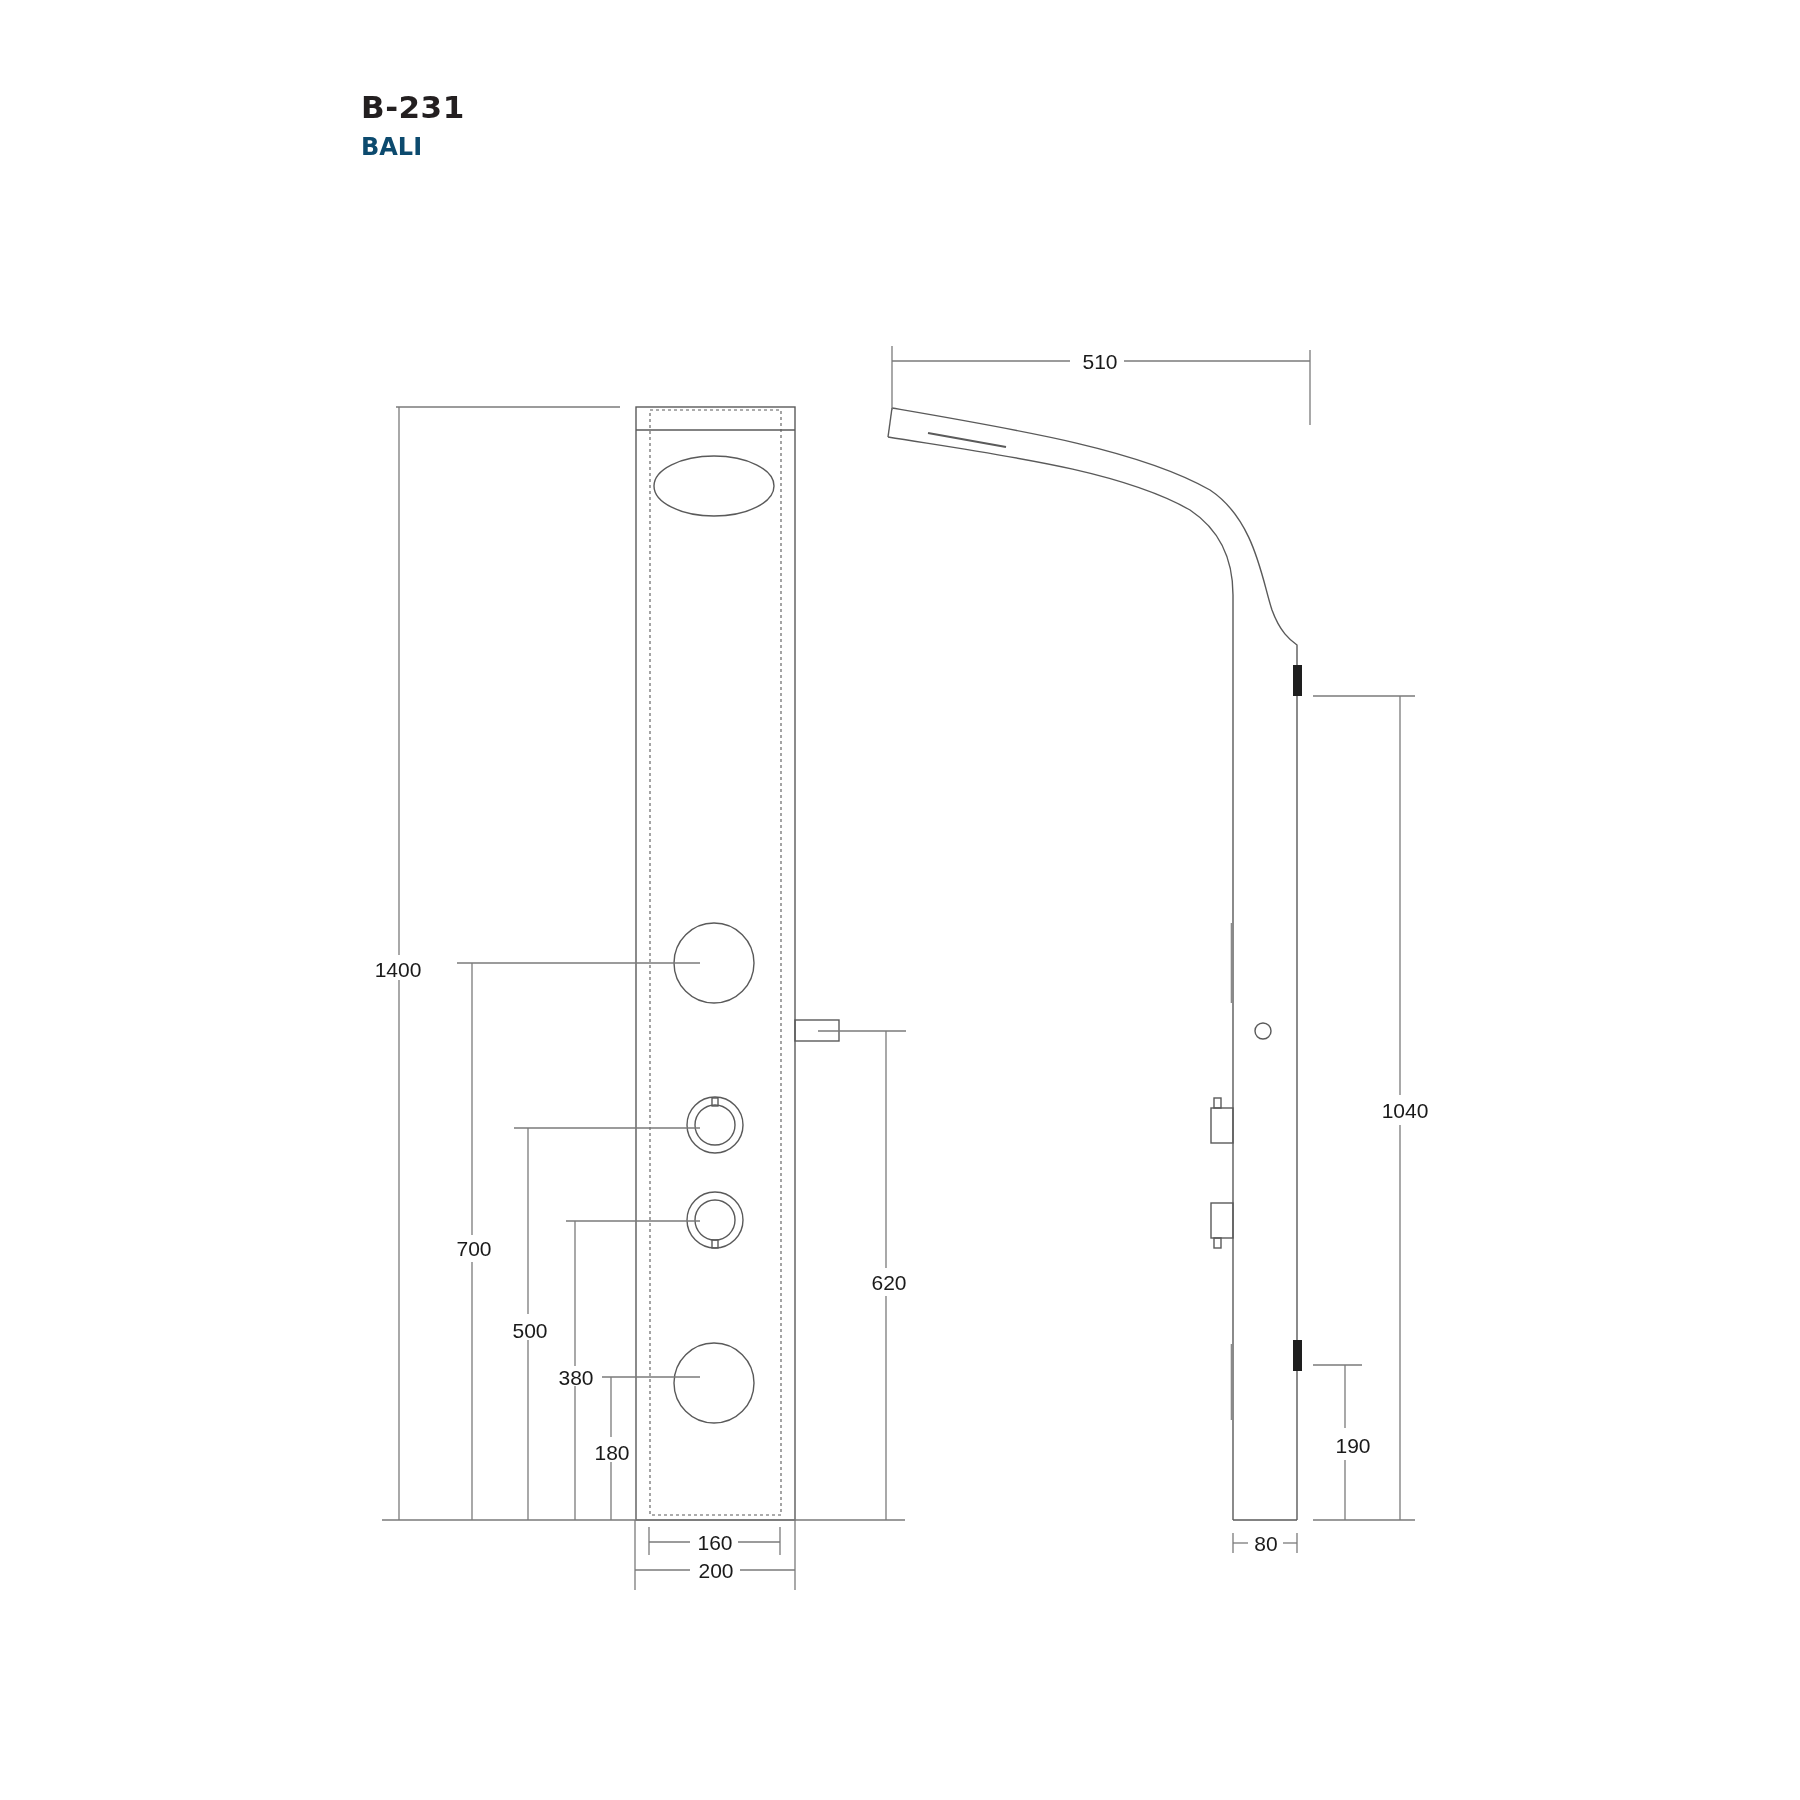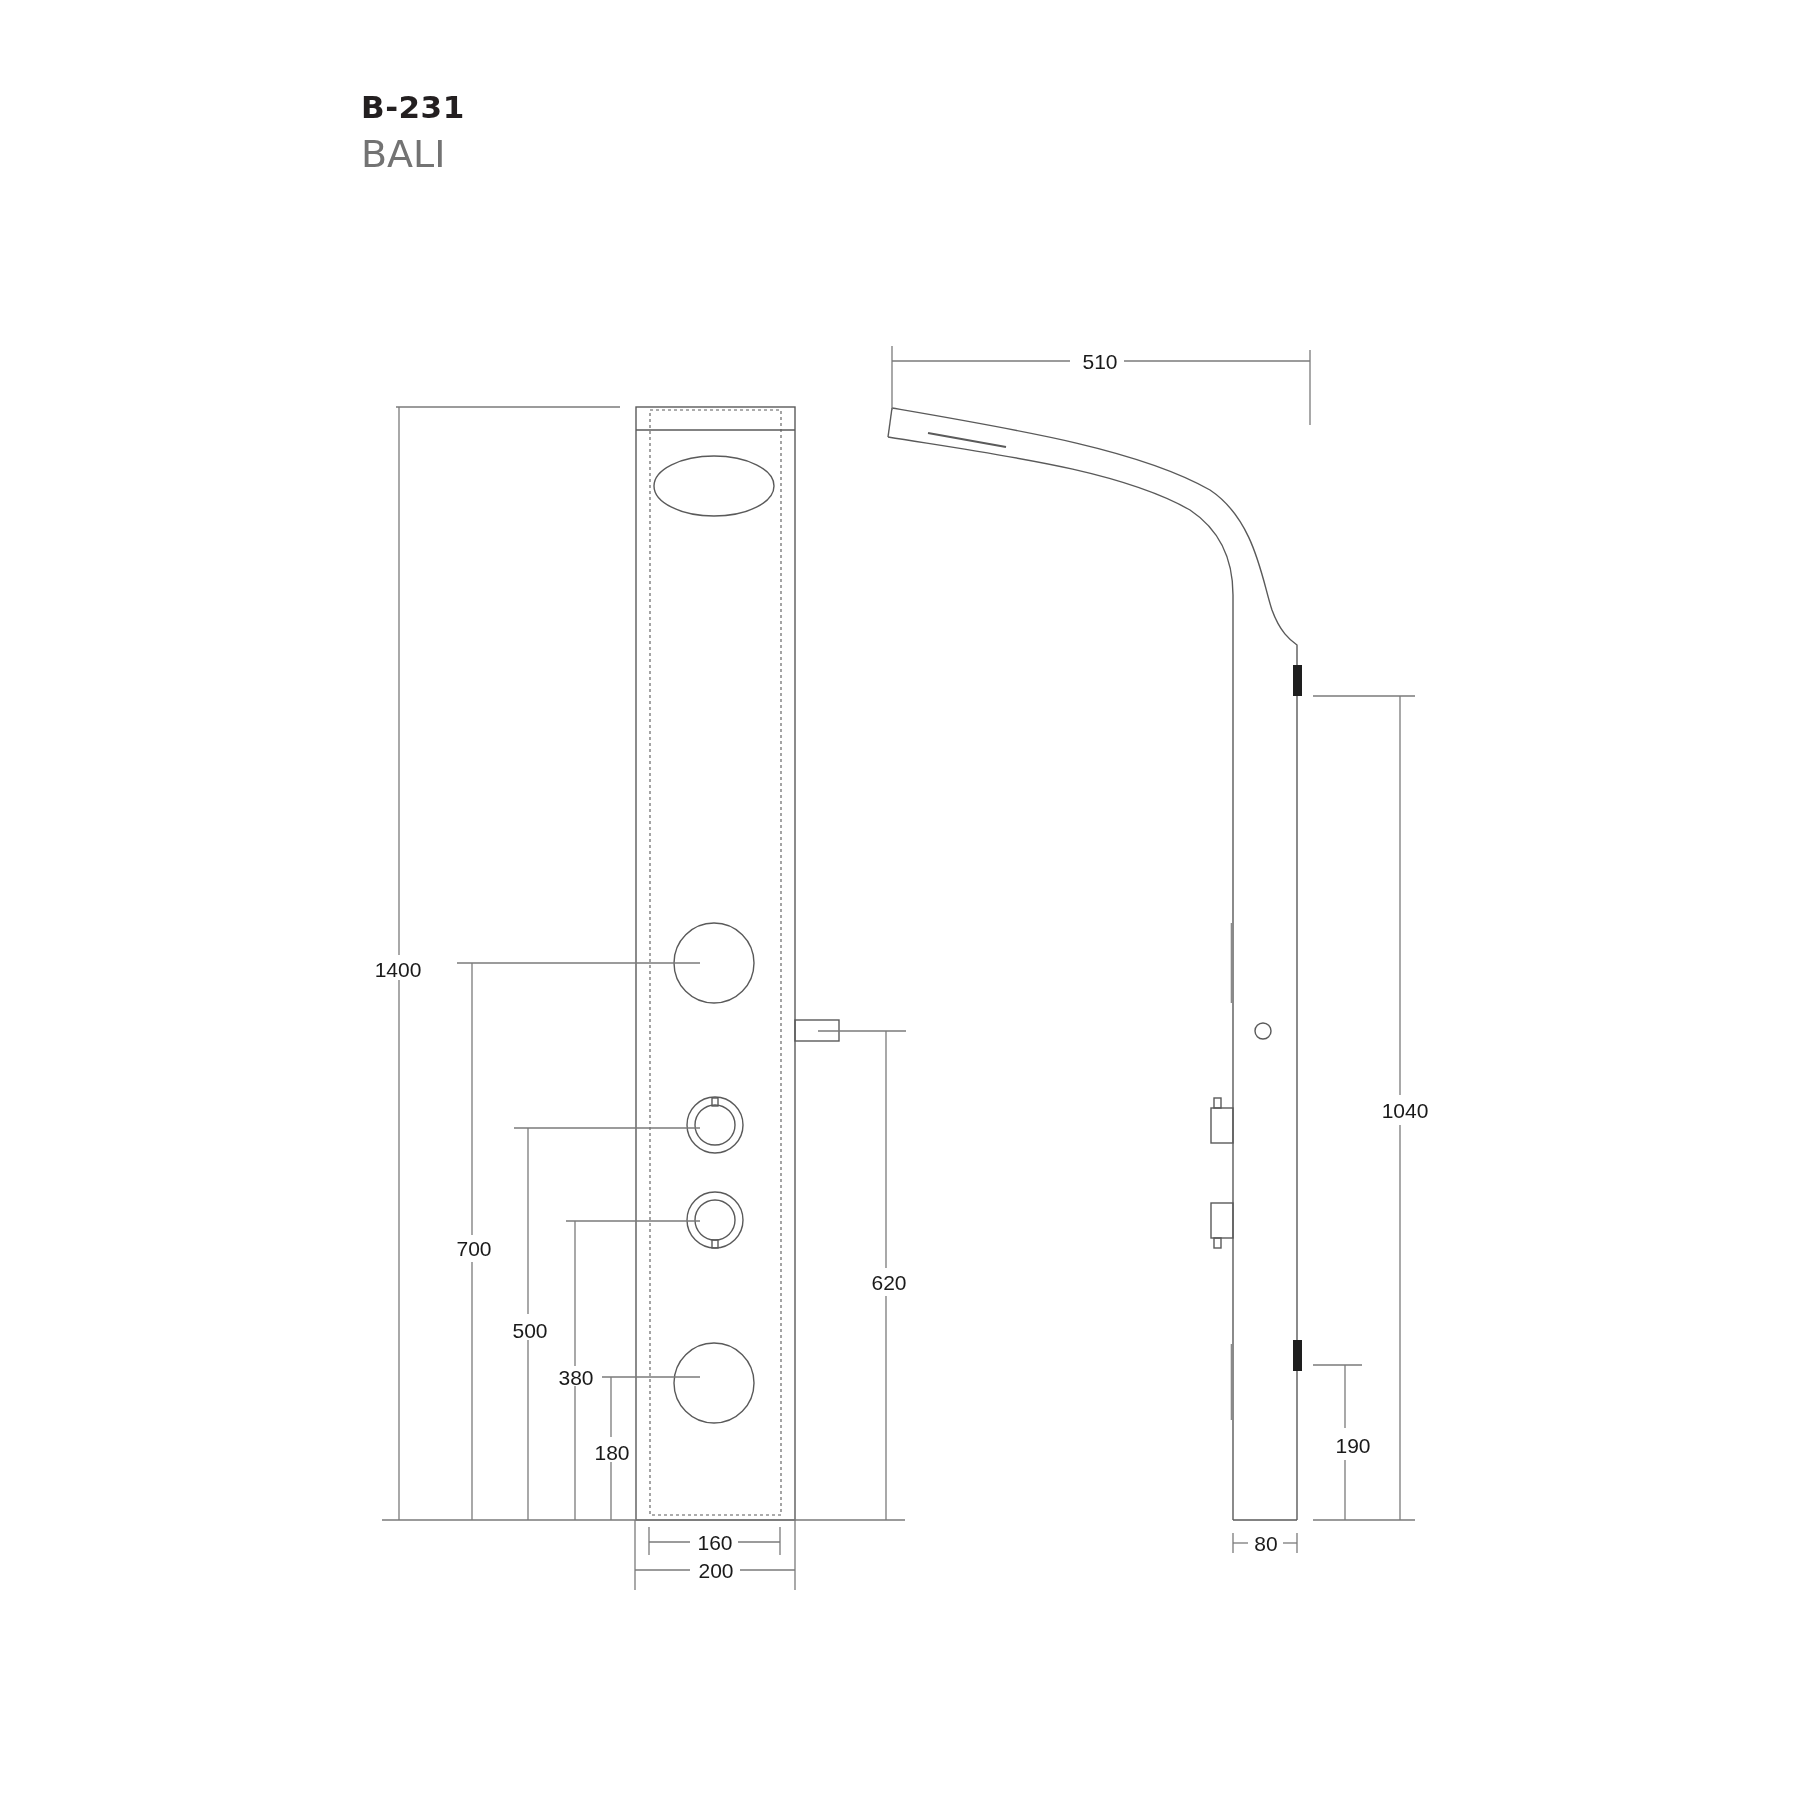--- a/index.html
+++ b/index.html
@@ -1,19 +1,19 @@
 <!DOCTYPE html>
 <html><head>
 <meta charset="utf-8">
 <style>
   html, body { margin: 0; padding: 0; background: #ffffff; }
   body { width: 1800px; height: 1800px; position: relative; overflow: hidden; font-family: "Liberation Sans", sans-serif; }
   .title-block { position: absolute; left: 353px; top: 92px; margin-left: 8px; }
   .model-code { font-family: "DejaVu Sans", sans-serif; font-weight: bold; font-size: 31px; color: #231f20; line-height: 1; letter-spacing: 0.5px; }
-  .model-name { font-family: "DejaVu Sans", sans-serif; font-weight: 400; font-size: 38px; color: #737373; margin-top: 12px; line-height: 1; }
+  .model-name { font-family: "DejaVu Sans", sans-serif; font-weight: 700; font-size: 24px; color: #0c4a6e; margin-top: 12px; line-height: 1; }
   svg.drawing { position: absolute; left: 0; top: 0; }
   .dimtxt { font-family: "Liberation Sans", sans-serif; font-size: 21px; fill: #1a1a1a; }
 </style>
 </head>
 <body>
 
 <div class="title-block">
   <div class="model-code">B-231</div>
   <div class="model-name">BALI</div>
 </div>

